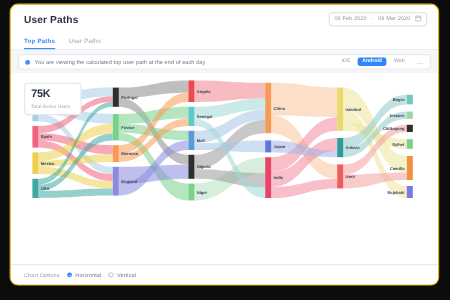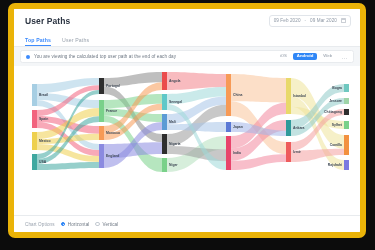--- a/index.html
+++ b/index.html
@@ -12,21 +12,21 @@
   #root {
     position: relative;
     width: 375px; height: 250px;
     background: #0c0c0c;
   }
   .card {
     position: absolute;
     left: 8px; top: 3px;
     width: 358px; height: 235px;
     background: #ffffff;
-    border: 6px solid #eab308;
+    border: 1px solid #eab308;
     border-radius: 7px;
     overflow: hidden;
     display: flex;
     flex-direction: column;
   }
 
   
   .hdr {
     height: 23px;
     flex: 0 0 23px;
@@ -216,20 +216,24 @@
         <span class="seg">
           <span class="seg-btn">iOS</span>
           <span class="seg-btn active">Android</span>
           <span class="seg-btn">Web</span>
         </span>
         <span class="kebab">…</span>
       </div>
     </div>
 
     <div class="body">
+      <div class="kpi">
+        <div class="kpi-val">75K</div>
+        <div class="kpi-lbl">Total Active Users</div>
+      </div>
       <svg class="sankey" id="sankey-svg" width="356" height="144">
           <g>
             <path d="M23,18C54,18 54,12 85,12L85,19.2C54,19.2 54,27 23,27Z" fill="#a6cee3" fill-opacity="0.55"></path>
             <path d="M23,27C54,27 54,34 85,34L85,42.10526315789474C54,42.10526315789474 54,34 23,34Z" fill="#a6cee3" fill-opacity="0.55"></path>
             <path d="M23,34C54,34 54,78 85,78L85,84C54,84 54,40 23,40Z" fill="#a6cee3" fill-opacity="0.55"></path>
             <path d="M23,44C54,44 54,19.2 85,19.2L85,24C54,24 54,50 23,50Z" fill="#f2637e" fill-opacity="0.55"></path>
             <path d="M23,50C54,50 54,60 85,60L85,67.63636363636364C54,67.63636363636364 54,56 23,56Z" fill="#f2637e" fill-opacity="0.55"></path>
             <path d="M23,56C54,56 54,84 85,84L85,90C54,90 54,62 23,62Z" fill="#f2637e" fill-opacity="0.55"></path>
             <path d="M23,66C54,66 54,42.10526315789474 85,42.10526315789474L85,50.21052631578948C54,50.21052631578948 54,73 23,73Z" fill="#eed04e" fill-opacity="0.55"></path>
             <path d="M23,73C54,73 54,67.63636363636364 85,67.63636363636364L85,74C54,74 54,78 23,78Z" fill="#eed04e" fill-opacity="0.55"></path>

